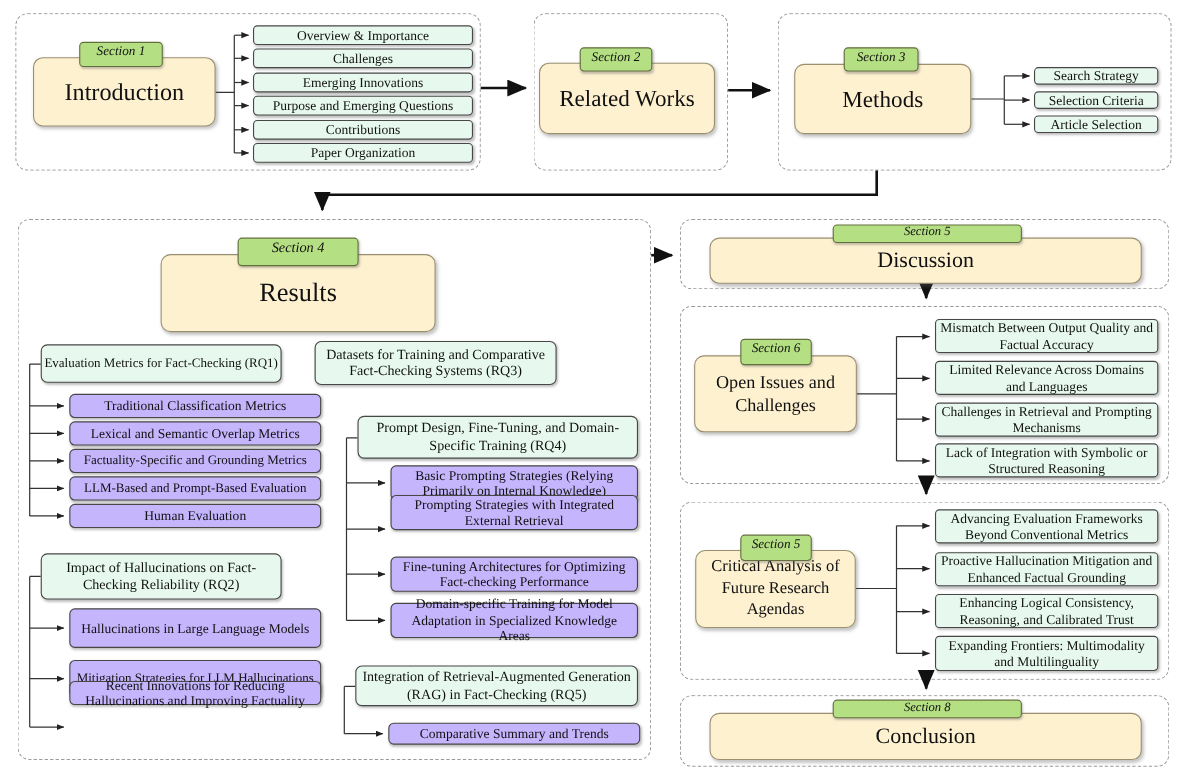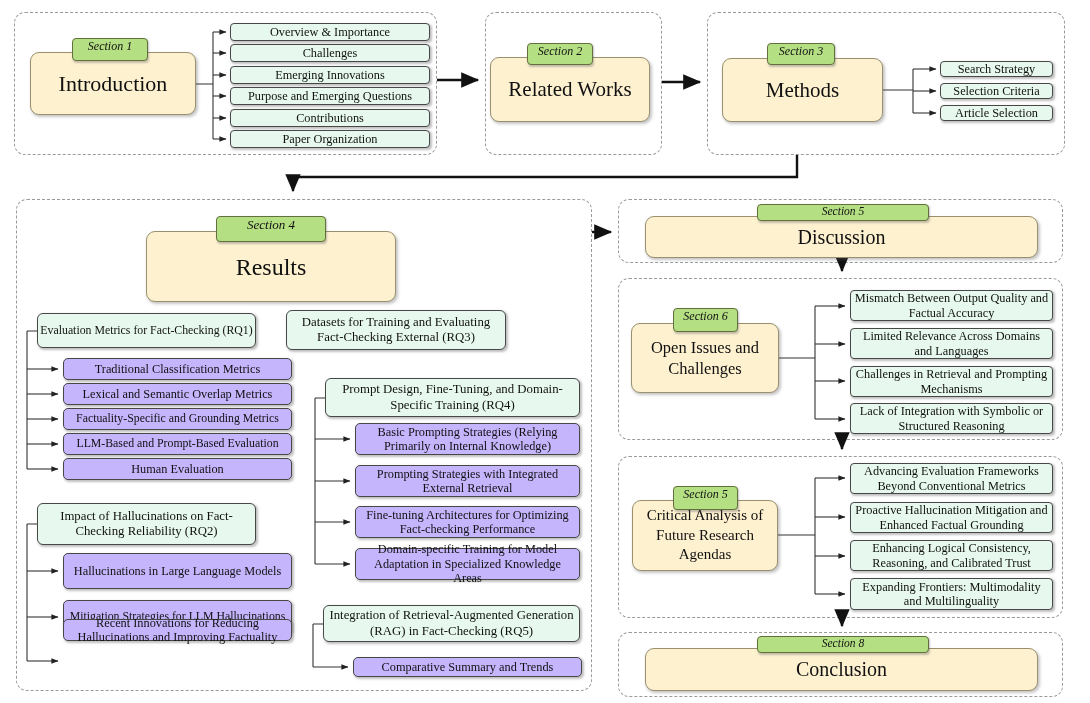--- a/index.html
+++ b/index.html
@@ -175,25 +175,25 @@
   <div class="leaf blue nw" style="left:63px;top:383px;width:229px;height:22px;">Lexical and Semantic Overlap Metrics</div>
   <div class="leaf blue nw fs118" style="left:63px;top:408px;width:229px;height:22px;">Factuality-Specific and Grounding Metrics</div>
   <div class="leaf blue nw fs118" style="left:63px;top:433px;width:229px;height:22px;">LLM-Based and Prompt-Based Evaluation</div>
   <div class="leaf blue nw" style="left:63px;top:458px;width:229px;height:22px;">Human Evaluation</div>
 
   <div class="leaf mint rounded6 fs128" style="left:37px;top:503px;width:219px;height:42px;">Impact of Hallucinations on Fact-Checking Reliability (RQ2)</div>
   <div class="leaf blue nw" style="left:63px;top:553px;width:229px;height:36px;">Hallucinations in Large Language Models</div>
   <div class="leaf blue nw fs118" style="left:63px;top:600px;width:229px;height:34px;text-decoration:underline;">Mitigation Strategies for LLM Hallucinations</div>
   <div class="leaf blue" style="left:63px;top:619px;width:229px;height:22px;">Recent Innovations for Reducing Hallucinations and Improving Factuality</div>
 
-  <div class="leaf mint rounded6 fs128" style="left:286px;top:310px;width:220px;height:40px;">Datasets for Training and Evaluating Fact-Checking External (RQ3)</div>
+  <div class="leaf mint rounded6 fs128" style="left:286px;top:310px;width:220px;height:40px;">Datasets for Training and Comparative Fact-Checking Systems (RQ3)</div>
 
   <div class="leaf mint rounded6 fs128" style="left:325px;top:378px;width:255px;height:39px;">Prompt Design, Fine-Tuning, and Domain-Specific Training (RQ4)</div>
   <div class="leaf blue" style="left:355px;top:423px;width:225px;height:32px;">Basic Prompting Strategies (Relying Primarily on Internal Knowledge)</div>
-  <div class="leaf blue" style="left:355px;top:465px;width:225px;height:32px;">Prompting Strategies with Integrated External Retrieval</div>
+  <div class="leaf blue" style="left:355px;top:450px;width:225px;height:32px;">Prompting Strategies with Integrated External Retrieval</div>
   <div class="leaf blue" style="left:355px;top:506px;width:225px;height:32px;">Fine-tuning Architectures for Optimizing Fact-checking Performance</div>
   <div class="leaf blue" style="left:355px;top:548px;width:225px;height:32px;">Domain-specific Training for Model Adaptation in Specialized Knowledge Areas</div>
 
   <div class="leaf mint rounded6 fs128" style="left:323px;top:605px;width:257px;height:37px;">Integration of Retrieval-Augmented Generation (RAG) in Fact-Checking (RQ5)</div>
   <div class="leaf blue nw" style="left:353px;top:657px;width:229px;height:20px;">Comparative Summary and Trends</div>
 
   <div class="cont" style="left:618px;top:199px;width:445px;height:64px;"></div>
   <div class="badge" style="left:757px;top:204px;width:172px;height:17px;font-size:11.5px;">
       <span>Section 5</span>
     </div>

